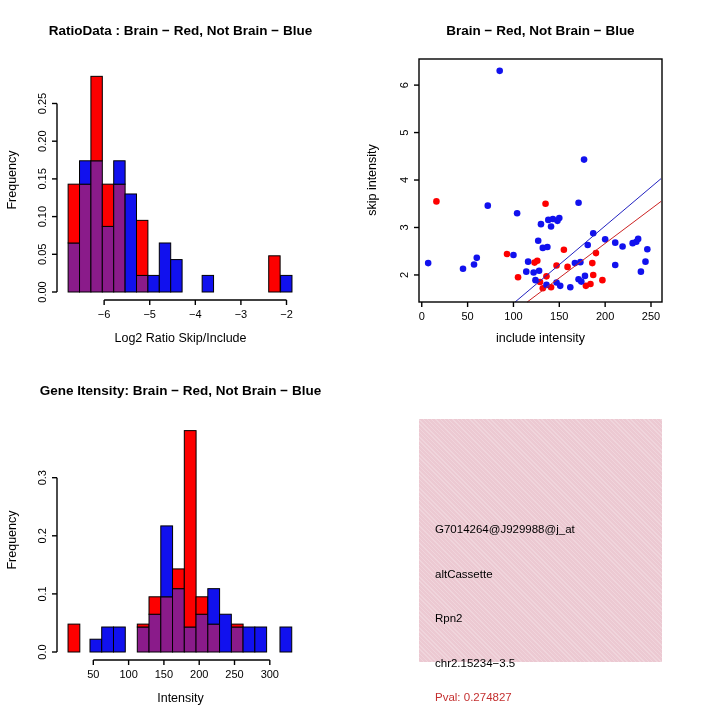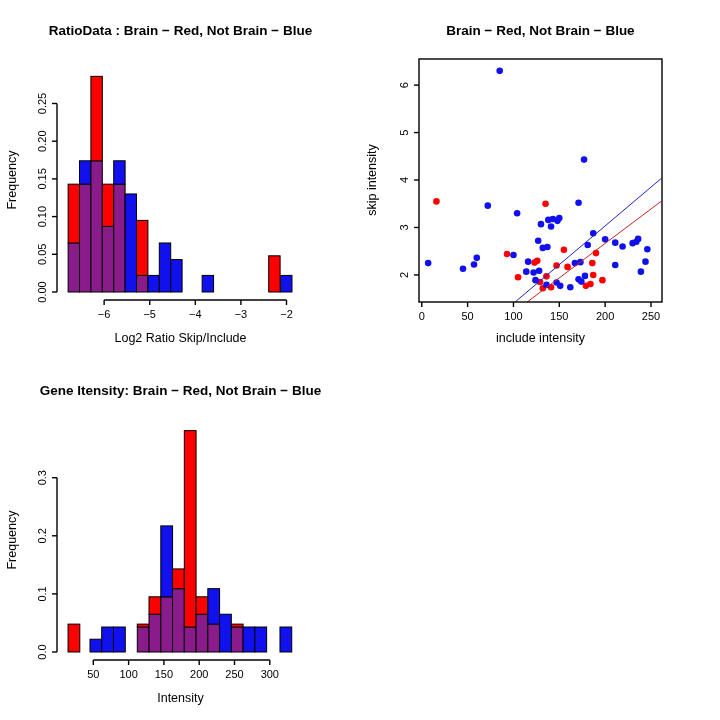--- a/index.html
+++ b/index.html
@@ -211,14 +211,23 @@
         <line x1="57" y1="175.79052369077306" x2="52" y2="175.79052369077306" stroke="#000000" stroke-width="1.4"></line>
         <text x="46" y="175.79052369077306" text-anchor="middle" font-size="11" transform="rotate(-90 46 175.79052369077306)">0.2</text>
         <line x1="57" y1="117.68578553615961" x2="52" y2="117.68578553615961" stroke="#000000" stroke-width="1.4"></line>
         <text x="46" y="117.68578553615961" text-anchor="middle" font-size="11" transform="rotate(-90 46 117.68578553615961)">0.3</text>
         <text x="180.5" y="35" text-anchor="middle" font-size="13.5" font-weight="bold">Gene Itensity: Brain − Red, Not Brain − Blue</text>
         <text x="180.5" y="342" text-anchor="middle" font-size="12.5">Intensity</text>
         <text x="16" y="180" text-anchor="middle" font-size="12.5" transform="rotate(-90 16 180)">Frequency</text>
       </svg>
   </div>
 
+  <div class="panel" style="left:360px;top:360px">
+    <div class="infobox" style="background-color: rgb(236, 201, 210);">
+      <div class="info-line" style="color: rgb(0, 0, 0); top: 104px;">G7014264@J929988@j_at</div>
+      <div class="info-line" style="color: rgb(0, 0, 0); top: 149px;">altCassette</div>
+      <div class="info-line" style="color: rgb(0, 0, 0); top: 193px;">Rpn2</div>
+      <div class="info-line" style="color: rgb(0, 0, 0); top: 238px;">chr2.15234−3.5</div>
+      <div class="info-line" style="color: rgb(196, 48, 48); top: 272px;">Pval: 0.274827</div>
+    </div>
+  </div>
 
 </div>
 
 </body></html>

